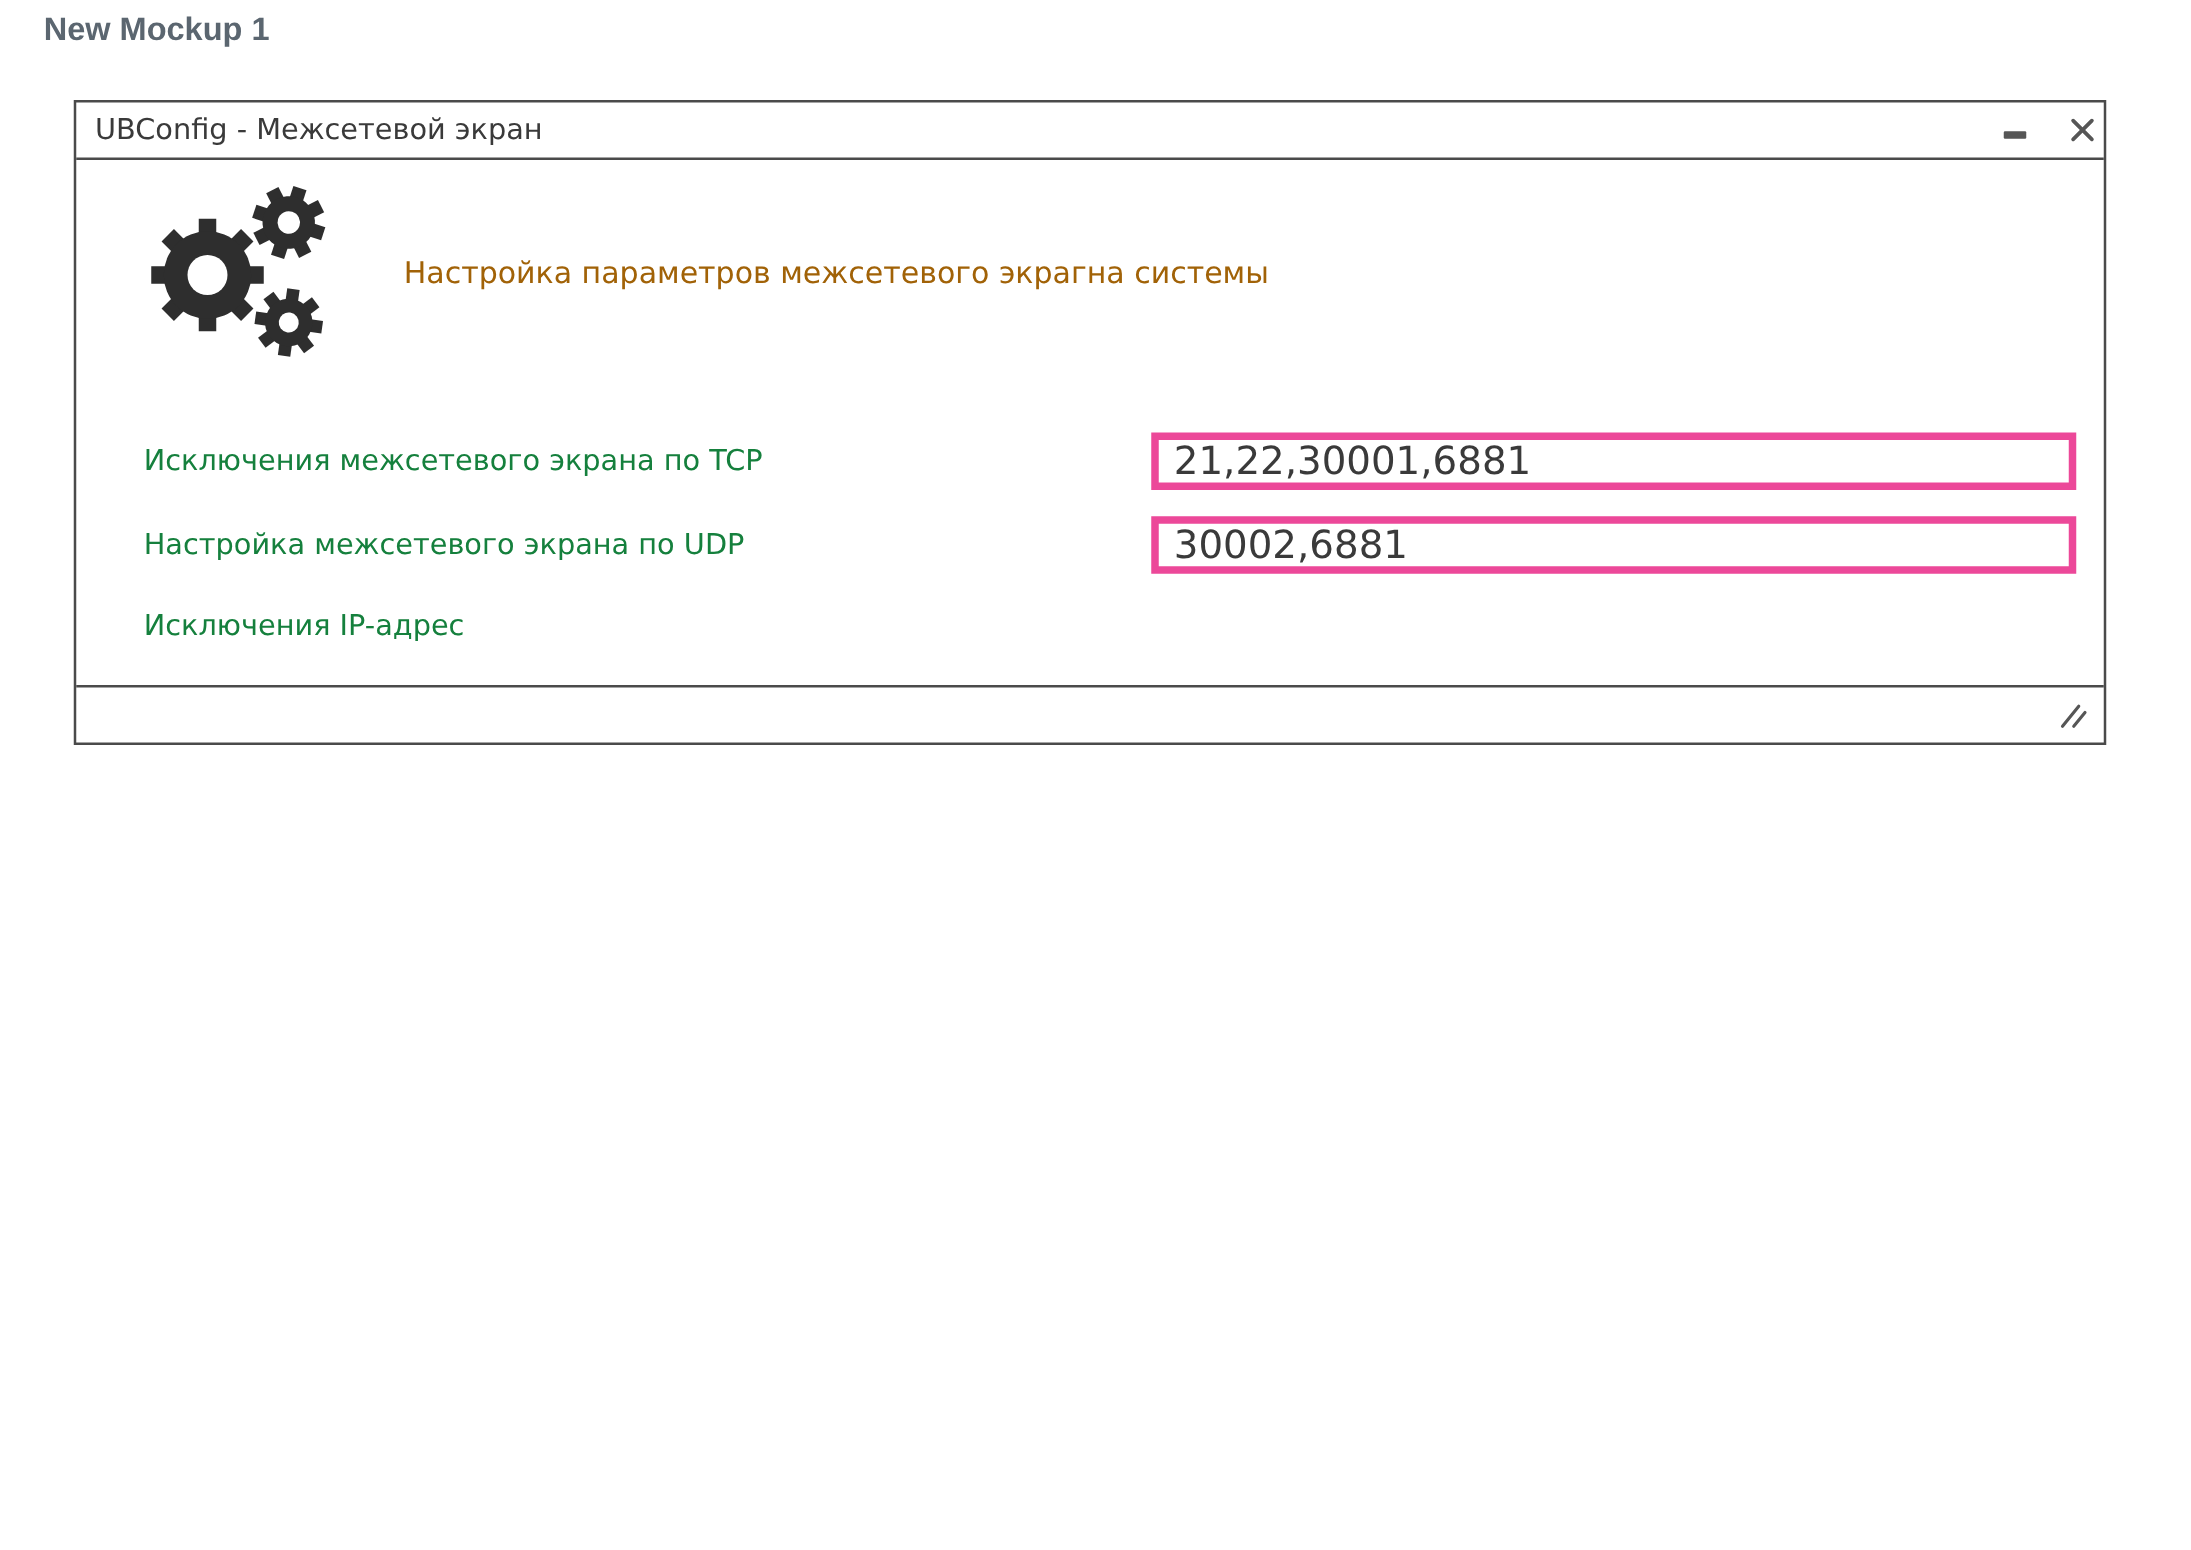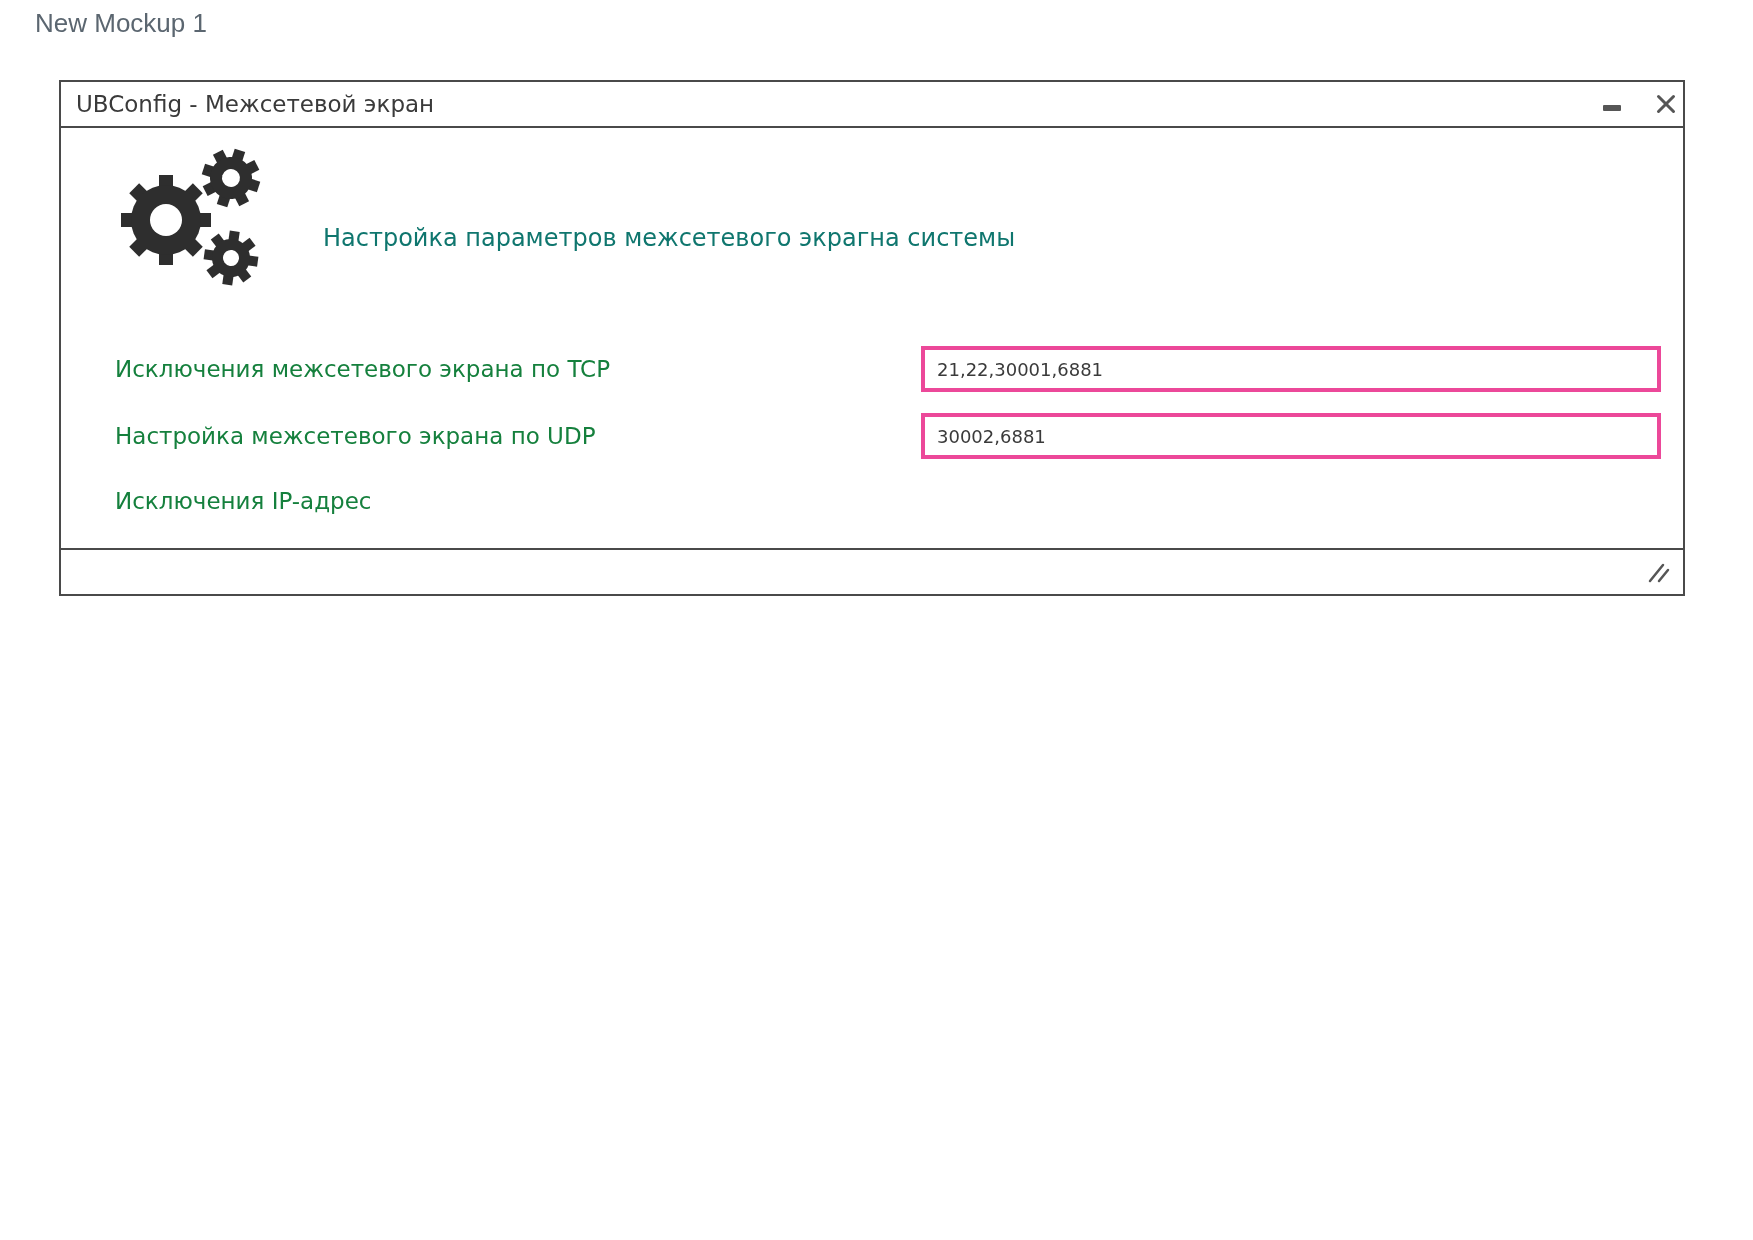--- a/index.html
+++ b/index.html
@@ -9,21 +9,21 @@
     position: relative;
     font-family: "DejaVu Sans", sans-serif;
     color: #333333;
     overflow: hidden;
   }
 
   .page-heading {
     position: absolute;
     left: 35px; top: 8px;
     font-family: "Liberation Sans", sans-serif;
-    font-weight: normal;
+    font-weight: bold;
     font-size: 26px;
     color: #5b6670;
   }
 
   .window {
     position: absolute;
     left: 59px; top: 80px;
     width: 1626px; height: 516px;
     border: 2px solid #4a4a4a;
     background: #ffffff;
@@ -64,23 +64,22 @@
   }
 
   .content { position: relative; flex: 1 1 auto; }
 
   .gears-icon { position: absolute; left: 58px; top: 20px; }
 
   .window-description {
     position: absolute;
     left: 262px; top: 76px;
     font-size: 24px;
-    color: #0f766e;
+    color: #a16207;
     white-space: nowrap;
-    margin-top: 20px;
   }
 
   .form-row {
     position: absolute;
     left: 54px; right: 22px;
     height: 46px;
   }
   .form-row.r0 { top: 218px; }
   .form-row.r1 { top: 285px; }
   .form-row.r2 { top: 350px; }
@@ -89,24 +88,24 @@
     position: absolute;
     left: 0; top: 50%;
     transform: translateY(-50%);
     font-size: 23px;
     color: #15803d;
     white-space: nowrap;
   }
   .field-input {
     position: absolute;
     left: 806px; right: 0; top: 0; bottom: 0;
-    border: 4px solid #ec4899;
+    border: 6px solid #ec4899;
     background: #ffffff;
     font-family: "DejaVu Sans", sans-serif;
-    font-size: 18px;
+    font-size: 31px;
     color: #3a3a3a;
     padding: 0 12px;
     outline: none;
   }
 
   .statusbar {
     flex: 0 0 46px;
     border-top: 2px solid #4a4a4a;
     position: relative;
   }

